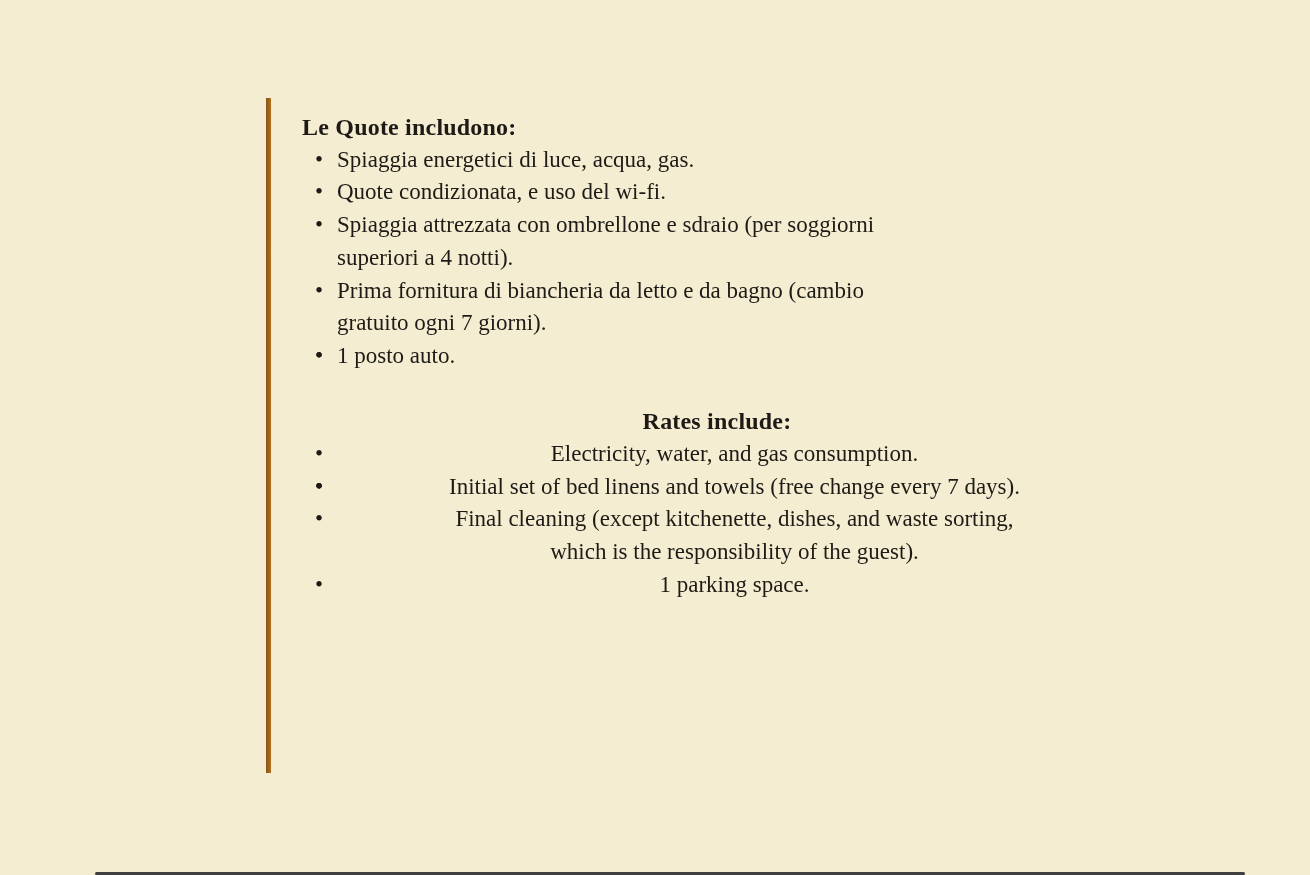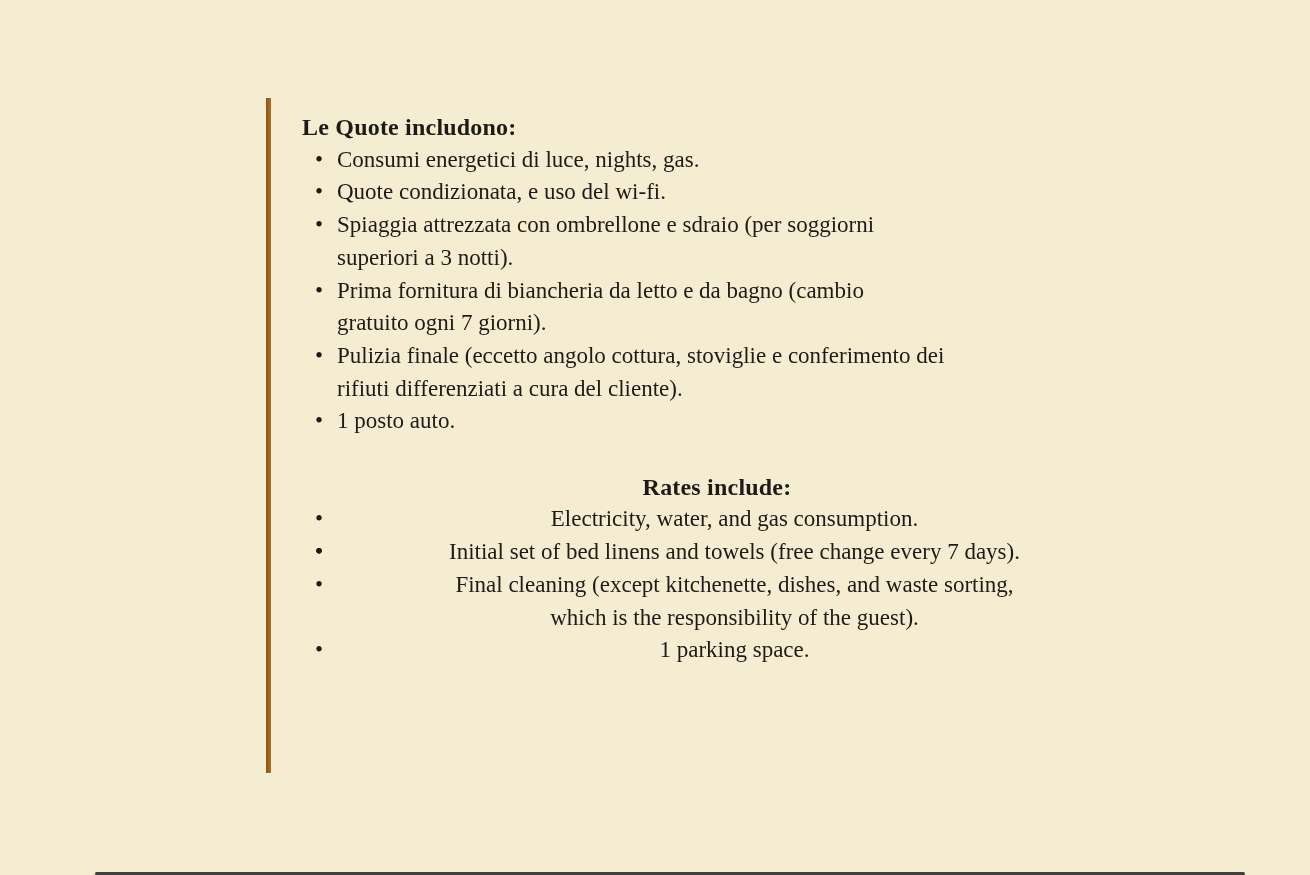--- a/index.html
+++ b/index.html
@@ -74,32 +74,31 @@
 <div class="page">
 
   <div class="accent-line"></div>
 
   <div class="content">
 
     <section class="block block-italian">
       <h2 class="heading">Le Quote includono:</h2>
       <ul class="items">
 
-          <li class="item"><span class="marker">•</span><span class="item-text">Consumi energetici di luce, nights, gas.</span></li>
+          <li class="item"><span class="marker">•</span><span class="item-text">Spiaggia energetici di luce, acqua, gas.</span></li>
 
           <li class="item"><span class="marker">•</span><span class="item-text">Quote condizionata, e uso del wi-fi.</span></li>
 
           <li class="item"><span class="marker">•</span><span class="item-text">Spiaggia attrezzata con ombrellone e sdraio (per soggiorni
-superiori a 3 notti).</span></li>
+superiori a 4 notti).</span></li>
 
           <li class="item"><span class="marker">•</span><span class="item-text">Prima fornitura di biancheria da letto e da bagno (cambio
 gratuito ogni 7 giorni).</span></li>
 
-          <li class="item"><span class="marker">•</span><span class="item-text">Pulizia finale (eccetto angolo cottura, stoviglie e conferimento dei
-rifiuti differenziati a cura del cliente).</span></li>
+          <li class="item"><span class="marker">•</span></li>
 
           <li class="item"><span class="marker">•</span><span class="item-text">1 posto auto.</span></li>
         </ul>
     </section>
 
     <section class="block block-english">
       <h2 class="heading">Rates include:</h2>
       <ul class="items">
 
           <li class="item"><span class="marker">•</span><span class="item-text">Electricity, water, and gas consumption.</span></li>

